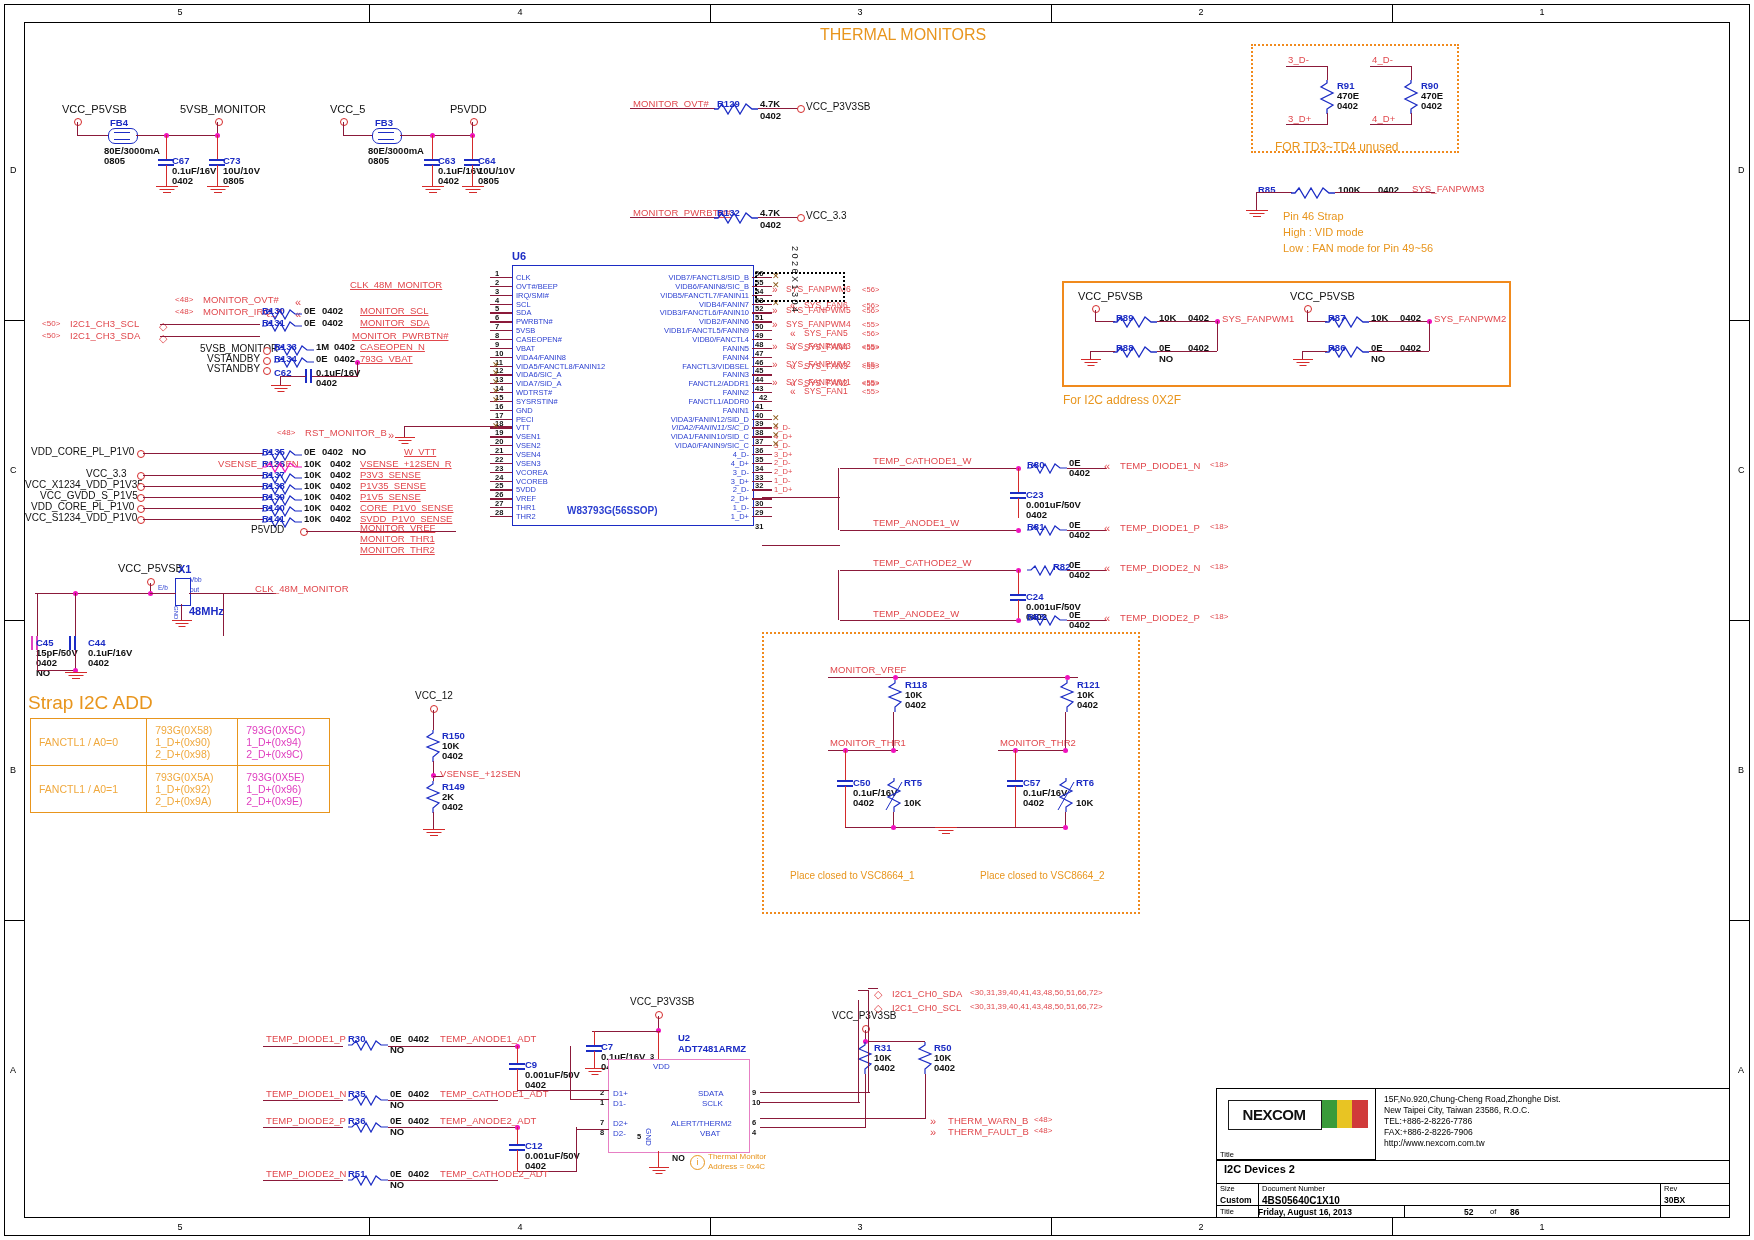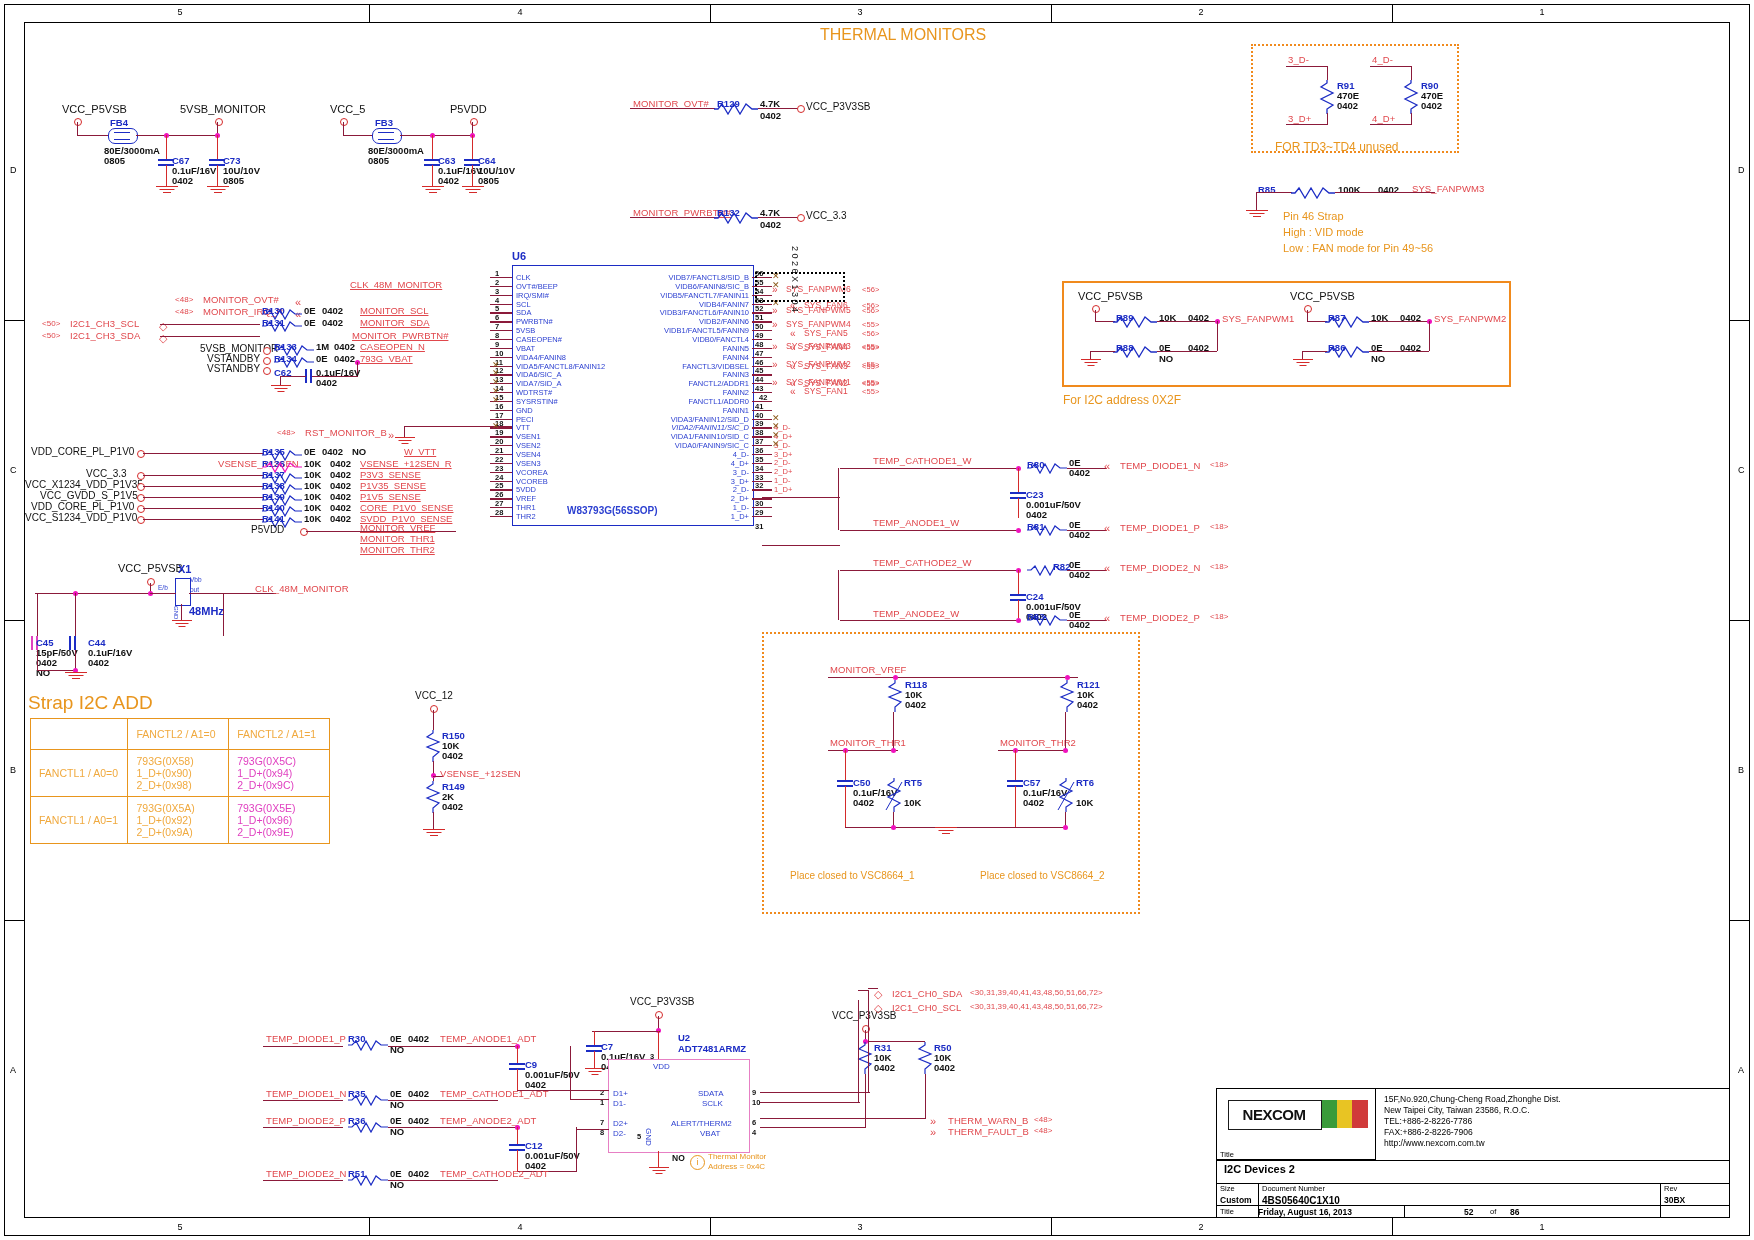--- a/index.html
+++ b/index.html
@@ -791,25 +791,20 @@
   <div class="abs tpin" style="left:190px;top:586px;font-size:6.5px;">out</div>
   <div class="abs tpin" style="left:173px;top:606px;font-size:6px;writing-mode:vertical-rl;">GND</div>
   <div class="abs tblk" style="left:189px;top:605px;font-size:11px;font-weight:bold;color:#1c2cc4;">48MHz</div>
   <div class="abs w wh" style="left:212px;top:593px;width:64px;"></div>
   <div class="abs tnet" style="left:255px;top:583px;">CLK_48M_MONITOR</div>
 
 
   <div class="abs ttitle" style="left:28px;top:692px;font-size:19px;">Strap I2C ADD</div>
   <table class="strap" style="left:30px;top:718px;width:300px;">
     <tbody>
-        <tr>
-      <td style="width:100px;height:20px;"></td>
-      <td style="width:98px;">FANCTL2 / A1=0</td>
-      <td style="width:98px;">FANCTL2 / A1=1</td>
-    </tr>
     <tr>
       <td>FANCTL1 / A0=0</td>
       <td>793G(0X58)
 1_D+(0x90)
 2_D+(0x98)</td>
       <td class="mag">793G(0X5C)
 1_D+(0x94)
 2_D+(0x9C)</td>
     </tr>
     <tr>

